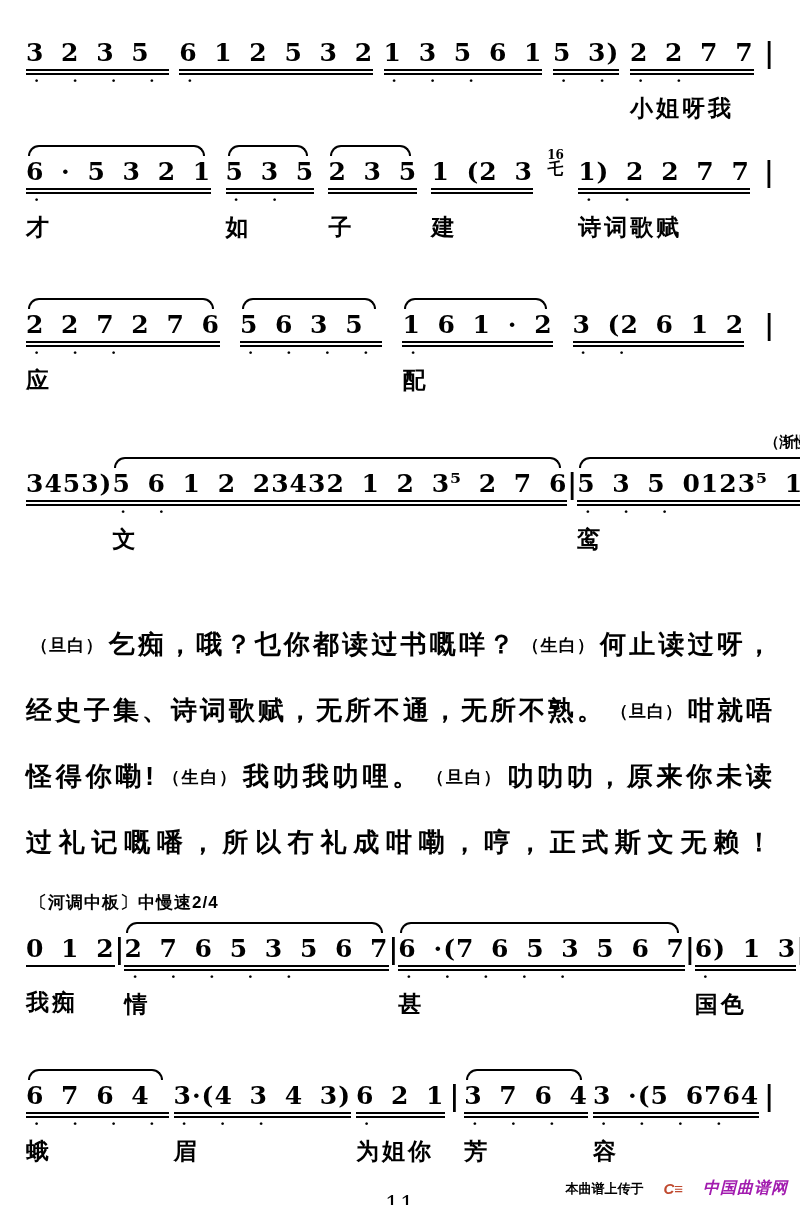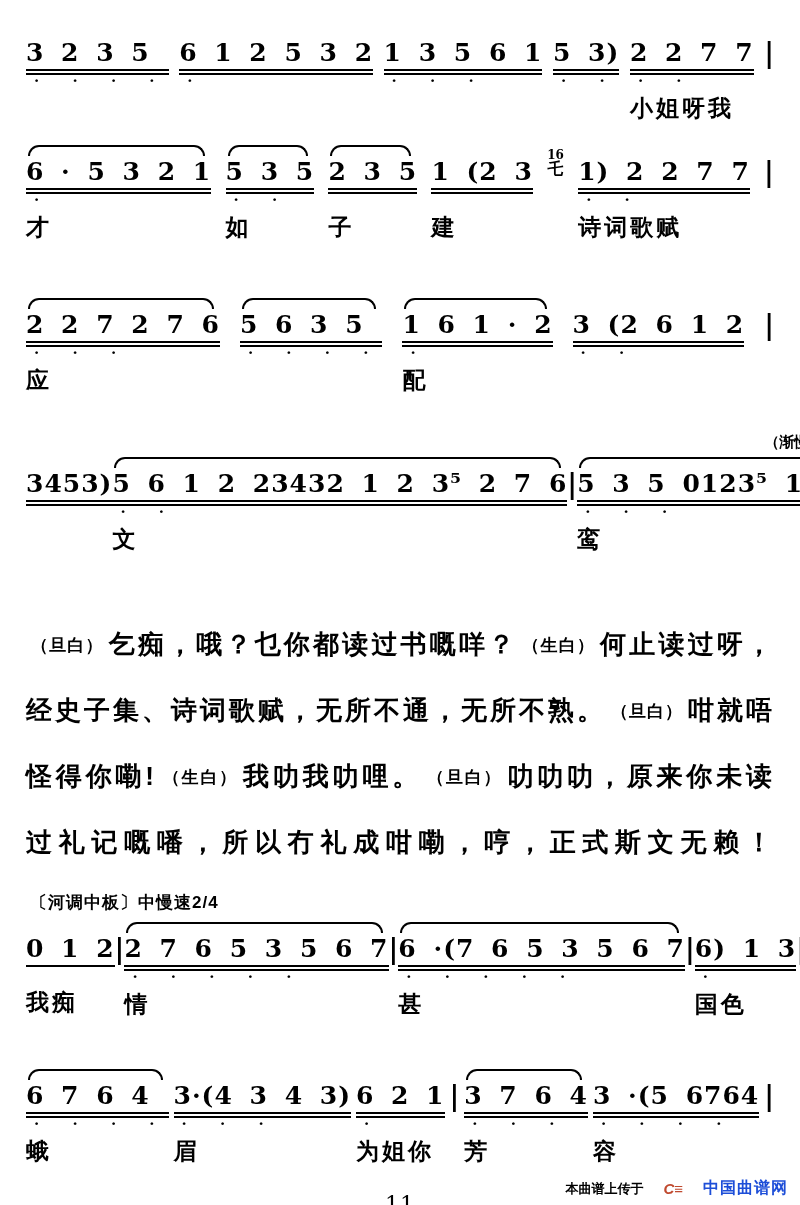--- a/index.html
+++ b/index.html
@@ -51,21 +51,21 @@
   .tempo { margin-top:16px; padding-left:30px; font-size:17px; font-weight:bold;
     letter-spacing:1px; }
 
   
   .pagenum { position:absolute; bottom:12px; left:0; right:0; text-align:center;
     font-family:"DejaVu Serif",serif; font-size:22px; letter-spacing:1px; }
   .credit { position:absolute; bottom:30px; right:12px; display:flex;
     align-items:center; gap:20px; }
   .credit-text { font-size:13px; font-weight:bold; }
   .logo-mark { font-size:15px; font-weight:bold; font-style:italic; color:#c04a2f; }
-  .site-name { font-size:16px; font-weight:bold; color:#1d4ed8;
+  .site-name { font-size:16px; font-weight:bold; font-style:italic; color:#a21caf;
     letter-spacing:1px; }
 </style>
 </head>
 <body>
 
 <div class="page">
 
   <div class="score-line l0">
     <div class="group">
       <div class="slurzone"></div>

